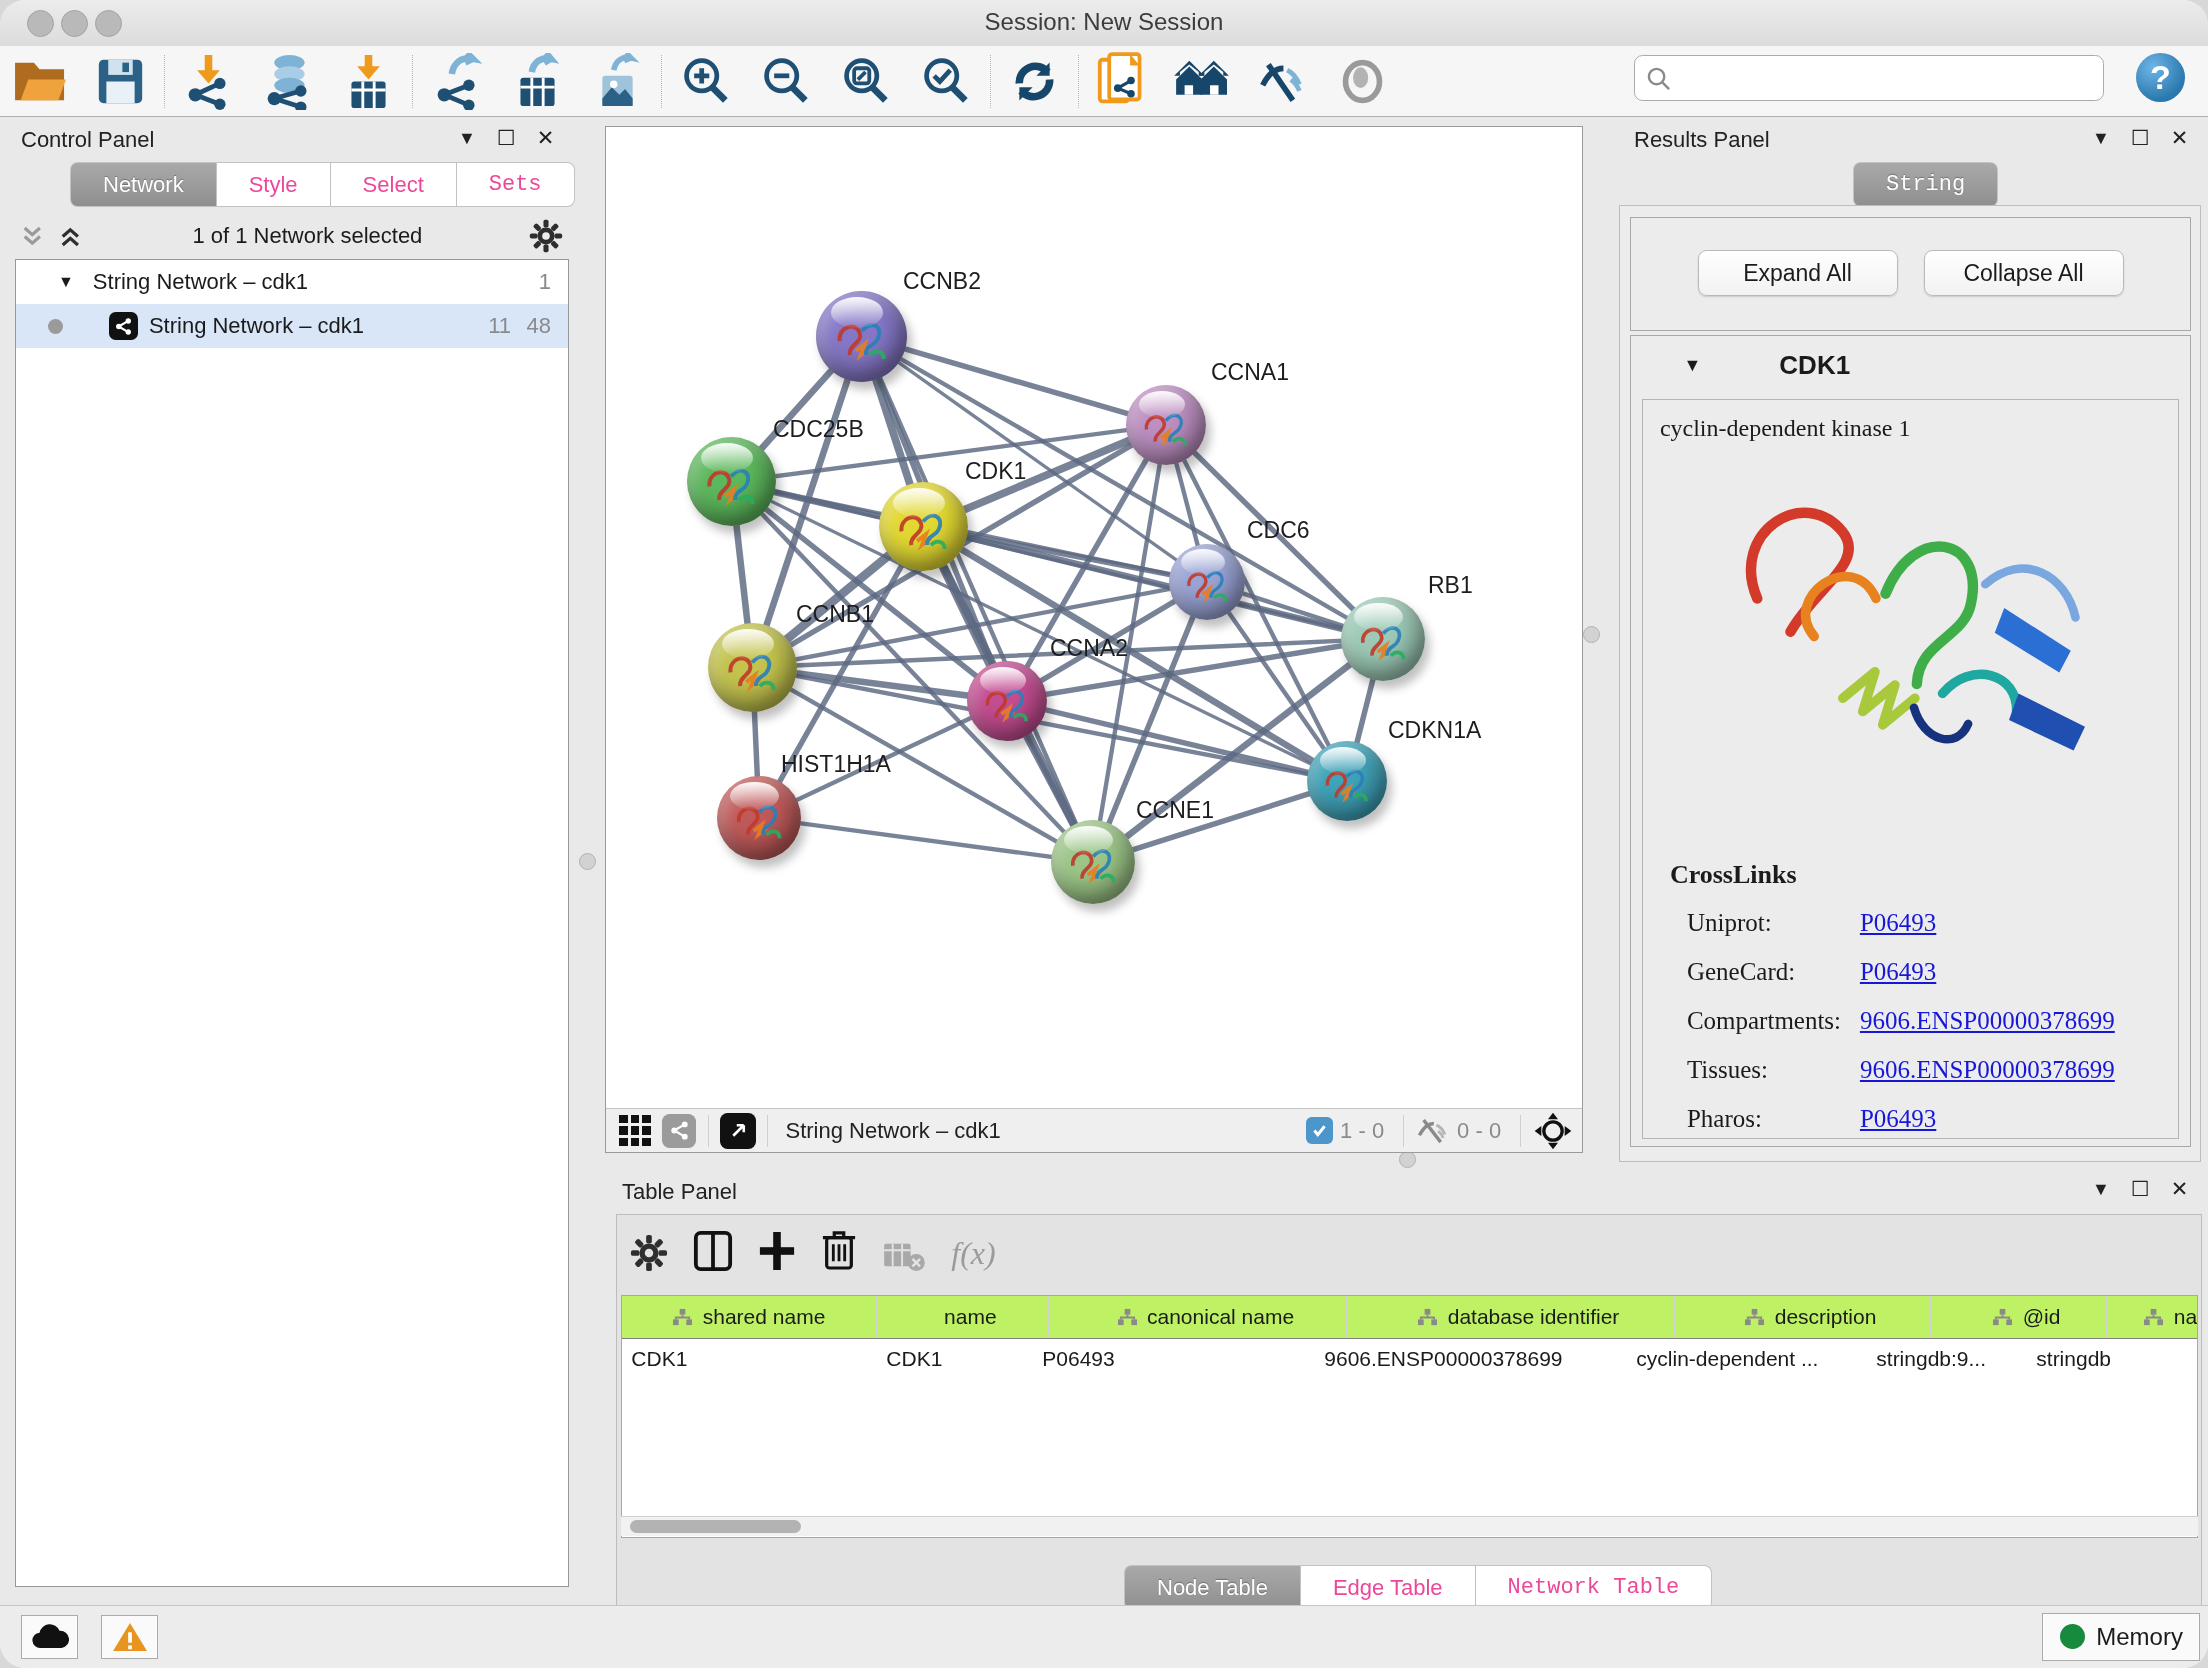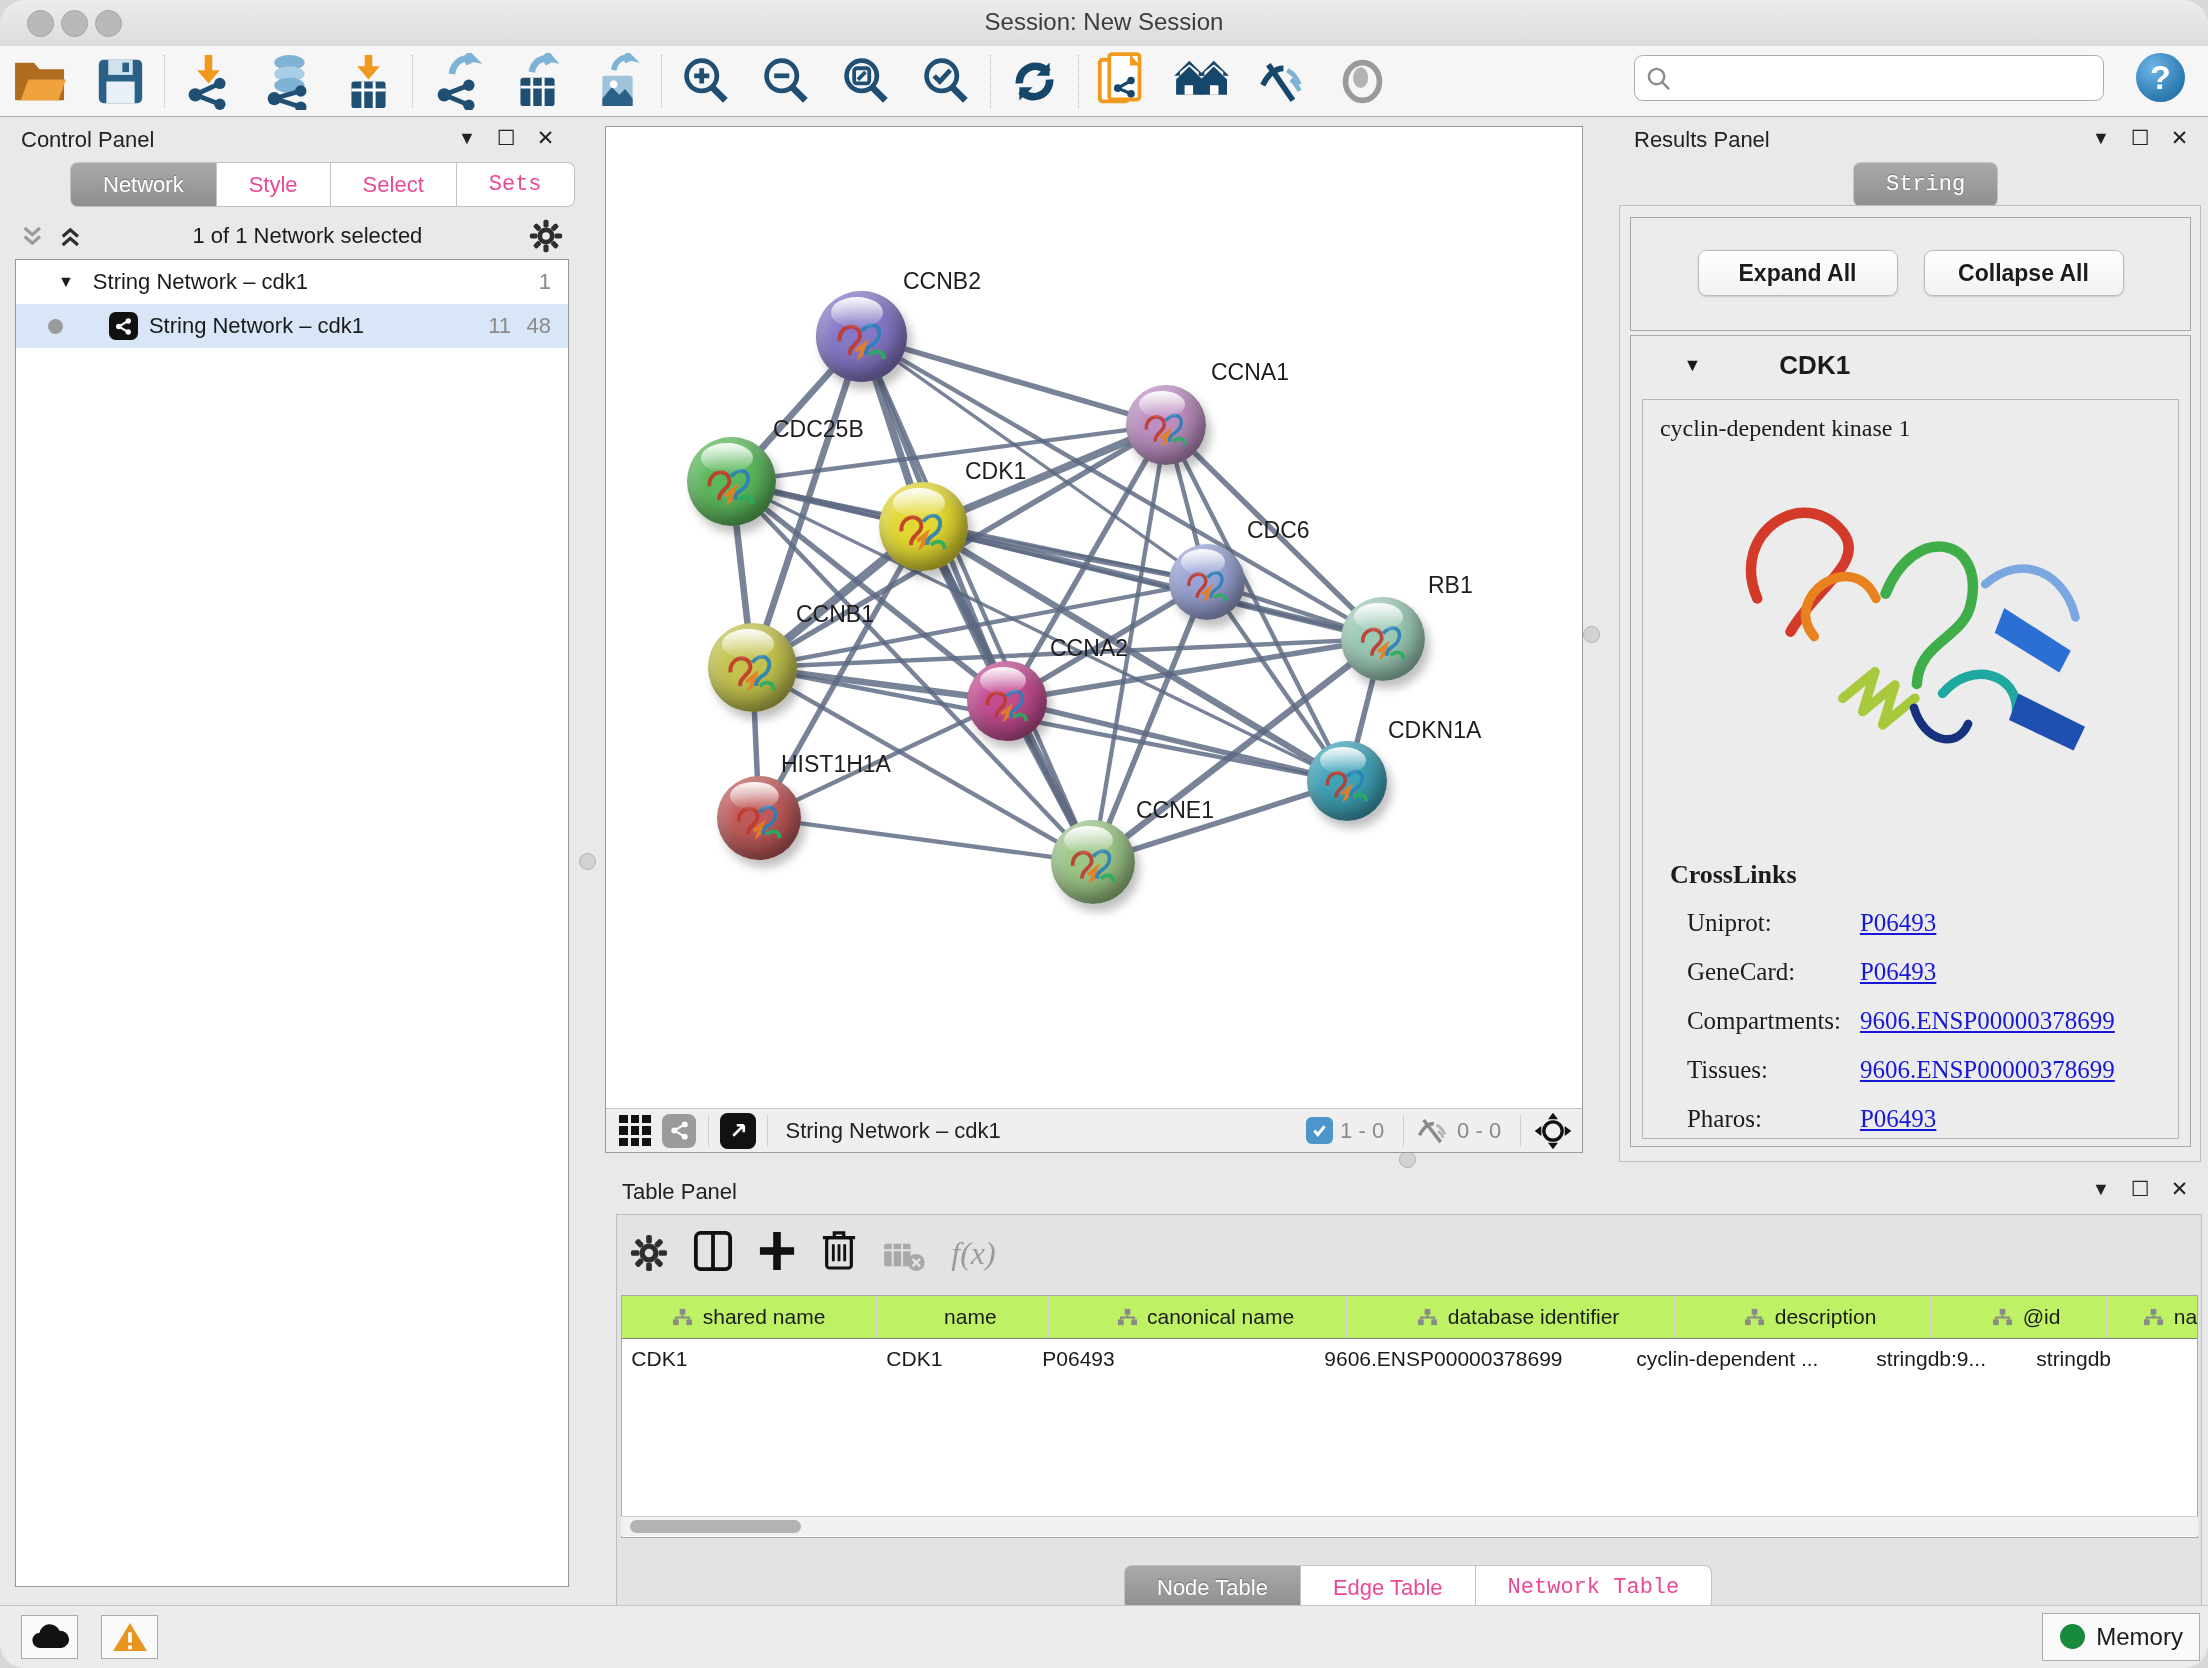--- a/index.html
+++ b/index.html
@@ -58,21 +58,21 @@
   .checkbox{width:27px;height:27px;border-radius:5.7px;background:#4d96cc;display:inline-flex;align-items:center;justify-content:center;}
   .grid9{display:grid;grid-template-columns:repeat(3,8.6px);grid-template-rows:repeat(3,8.6px);gap:2.9px;margin-left:13.3px;}
   .grid9 i{background:#111;}
   .gray-share{width:34px;height:34px;border-radius:7.6px;background:#9b9b9b;display:inline-flex;align-items:center;justify-content:center;margin-left:11.4px;}
   .ext-btn{width:36px;height:36px;border-radius:7.6px;background:#111;display:inline-flex;align-items:center;justify-content:center;}
   
   .split-dot{position:absolute;width:15px;height:15px;border-radius:50%;background:#d2d2d2;border:1px solid #b2b2b2;}
   
   .rp-area{position:absolute;left:1619px;top:205px;width:582px;height:957px;background:#ececec;
     border:1px solid #bdbdbd;box-sizing:border-box;}
-  .rp-box1{position:absolute;left:9.5px;top:11.4px;width:559px;height:112px;border:1px solid #a8a8a8;background:#ececec;font-weight:bold;}
+  .rp-box1{position:absolute;left:9.5px;top:11.4px;width:559px;height:112px;border:1px solid #a8a8a8;background:#ececec;}
   .btn{position:absolute;height:44px;background:linear-gradient(#ffffff,#f2f2f2);border:1px solid #b9b9b9;
     border-radius:8.6px;font-size:23px;display:flex;align-items:center;justify-content:center;box-shadow:0 1px 1.9px rgba(0,0,0,.15);}
   .rp-box2{position:absolute;left:9.5px;top:129px;width:559px;height:810px;border:1px solid #a8a8a8;background:#ececec;}
   .rp-entry-head{height:59px;display:flex;align-items:center;font-size:26px;font-weight:bold;}
   .rp-inner{position:absolute;left:11.4px;top:63px;width:535px;height:738px;border:1px solid #b5b5b5;background:#ececec;}
   .rp-desc{font-size:24px;margin:15px 0 8px 17px;font-family:Liberation Serif, serif;}
   .xl-head{font-family:"Liberation Serif","DejaVu Serif",serif;font-weight:bold;font-size:26px;margin:21px 0 0 27px;}
   .xl-row{font-family:"Liberation Serif","DejaVu Serif",serif;font-size:25px;position:relative;margin:19px 0 0 44px;height:30px;}
   .xl-val{position:absolute;left:173px;color:#1717d8;text-decoration:underline;white-space:nowrap;}
   

